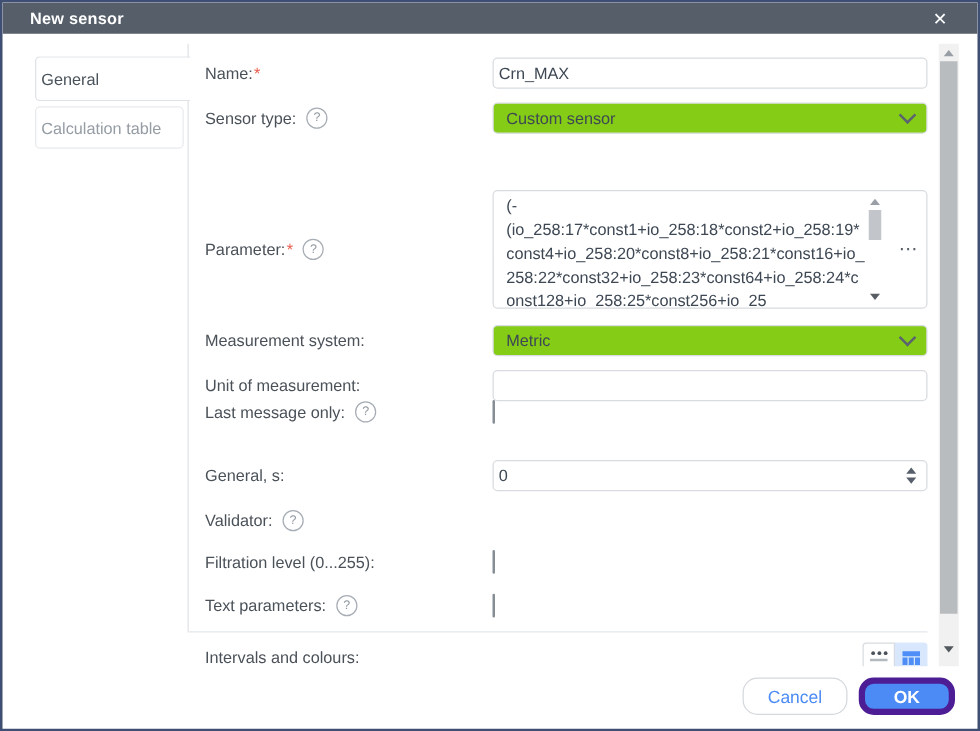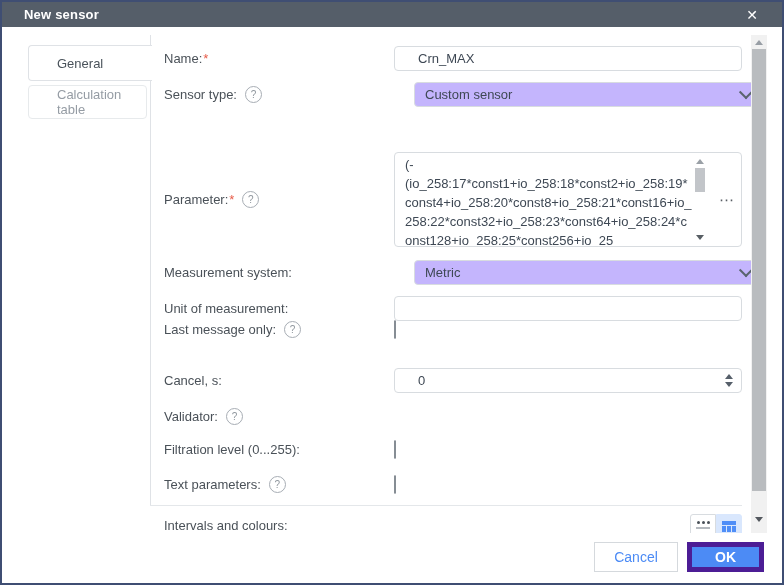--- a/index.html
+++ b/index.html
@@ -13,39 +13,39 @@
     padding:0 22px;box-sizing:border-box;}
   .title{color:#fff;font-size:13px;font-weight:bold;letter-spacing:.2px;}
   .close{margin-left:auto;color:#fff;font-size:14px;line-height:14px;cursor:pointer;
     width:16px;text-align:center;}
   
   .viewport{position:absolute;top:27px;left:2px;right:2px;height:506px;overflow:hidden;background:#fff;}
   .vdiv{position:absolute;left:146px;top:6px;width:1px;height:470px;background:#dfe2e6;}
   .hdiv{position:absolute;left:146px;top:476px;width:592px;height:1px;background:#e4e7ea;}
   
   .tab{position:absolute;display:flex;align-items:center;box-sizing:border-box;
-    font-size:13px;padding-left:28px;background:#fff;cursor:pointer;}
+    font-size:13px;padding-left:4px;background:#fff;cursor:pointer;}
   .tab-active{left:24px;top:16px;width:124px;height:36px;border:1px solid #dfe2e6;
     border-right:none;border-radius:4px 0 0 4px;color:#49525a;z-index:2;}
   .tab-idle{left:24px;top:56px;width:119px;height:34px;border:1px solid #e7eaec;
     border-radius:4px;color:#959ca4;}
   
   .row{position:absolute;left:160px;width:578px;display:flex;align-items:center;height:25px;}
   .lbl{width:230px;display:flex;align-items:center;font-size:13px;color:#4a5158;flex:none;}
   .req{color:#e85c49;margin-left:1px;}
   .help{display:inline-flex;align-items:center;justify-content:center;flex:none;
     width:15px;height:15px;margin-left:8px;border:1px solid #a7adb4;border-radius:50%;
     color:#8f969d;font-size:10px;line-height:10px;cursor:pointer;}
   .field{flex:1;position:relative;}
   .inp{display:block;width:100%;height:25px;box-sizing:border-box;border:1px solid #d8dce0;
-    border-radius:4px;padding:0 23px;font-size:13px;color:#3e4854;background:#fff;outline:none;
+    border-radius:4px;padding:0 4px;font-size:13px;color:#3e4854;background:#fff;outline:none;
     font-family:"Liberation Sans",sans-serif;}
   .sel{display:flex;align-items:center;width:100%;height:25px;box-sizing:border-box;
     border:1px solid #d8dce0;border-radius:4px;padding:0 10px;font-size:13px;color:#3e4854;
-    background:#c4b5fd;cursor:pointer;margin-left:20px;}
+    background:#84cc16;cursor:pointer;}
   .chev{margin-left:auto;width:8px;height:8px;border-right:2px solid #5a646f;
     border-bottom:2px solid #5a646f;transform:rotate(45deg) translate(-2px,-2px);flex:none;}
   .cb{width:14px;height:14px;box-sizing:border-box;border:1px solid #868d94;border-radius:2px;
     background:#fff;cursor:pointer;}
   
   .spin{position:absolute;right:9px;top:6px;display:flex;flex-direction:column;gap:3px;cursor:pointer;}
   .tri-up{width:0;height:0;border-left:4px solid transparent;border-right:4px solid transparent;
     border-bottom:5px solid #565f6a;}
   .tri-dn{width:0;height:0;border-left:4px solid transparent;border-right:4px solid transparent;
     border-top:5px solid #565f6a;}
@@ -78,21 +78,21 @@
   .scroll{position:absolute;left:747px;top:6px;width:16px;height:500px;background:#f1f1f1;}
   .sc-up{position:absolute;top:5px;left:4px;width:0;height:0;border-left:4px solid transparent;
     border-right:4px solid transparent;border-bottom:5px solid #989ea5;}
   .sc-thumb{position:absolute;top:14px;left:1px;width:14px;height:442px;background:#b9bcbf;}
   .sc-dn{position:absolute;top:482px;left:4px;width:0;height:0;border-left:4px solid transparent;
     border-right:4px solid transparent;border-top:5px solid #53585e;}
   
   .footer{position:absolute;left:2px;right:2px;bottom:2px;height:48px;background:#fff;
     display:flex;align-items:center;justify-content:flex-end;gap:9px;padding-right:16px;
     box-sizing:border-box;}
-  .btn{height:30px;box-sizing:border-box;border-radius:0;font-size:14px;
+  .btn{height:30px;box-sizing:border-box;border-radius:12px;font-size:14px;
     display:flex;align-items:center;justify-content:center;cursor:pointer;
     font-family:"Liberation Sans",sans-serif;}
   .btn-cancel{width:84px;background:#fff;border:1px solid #d5d9dd;color:#4c8bf5;}
   .btn-ok{width:77px;background:#4c8bf5;border:5px solid #4c1d95;color:#fff;font-weight:bold;}
 </style>
 </head>
 <body>
 
 <div class="dialog">
 
@@ -181,21 +181,21 @@
         <span>Last message only:</span>
         <span class="help">?</span>
       </div>
       <div class="field">
         <span class="cb"></span>
       </div>
     </div>
 
     <div class="row" style="top:339px">
       <div class="lbl">
-        <span>Cancel, s:</span>
+        <span>General, s:</span>
       </div>
       <div class="field">
         <input class="inp" value="0" style="">
         <span class="spin">
           <i class="tri-up"></i>
           <i class="tri-dn"></i>
         </span>
       </div>
     </div>
 

